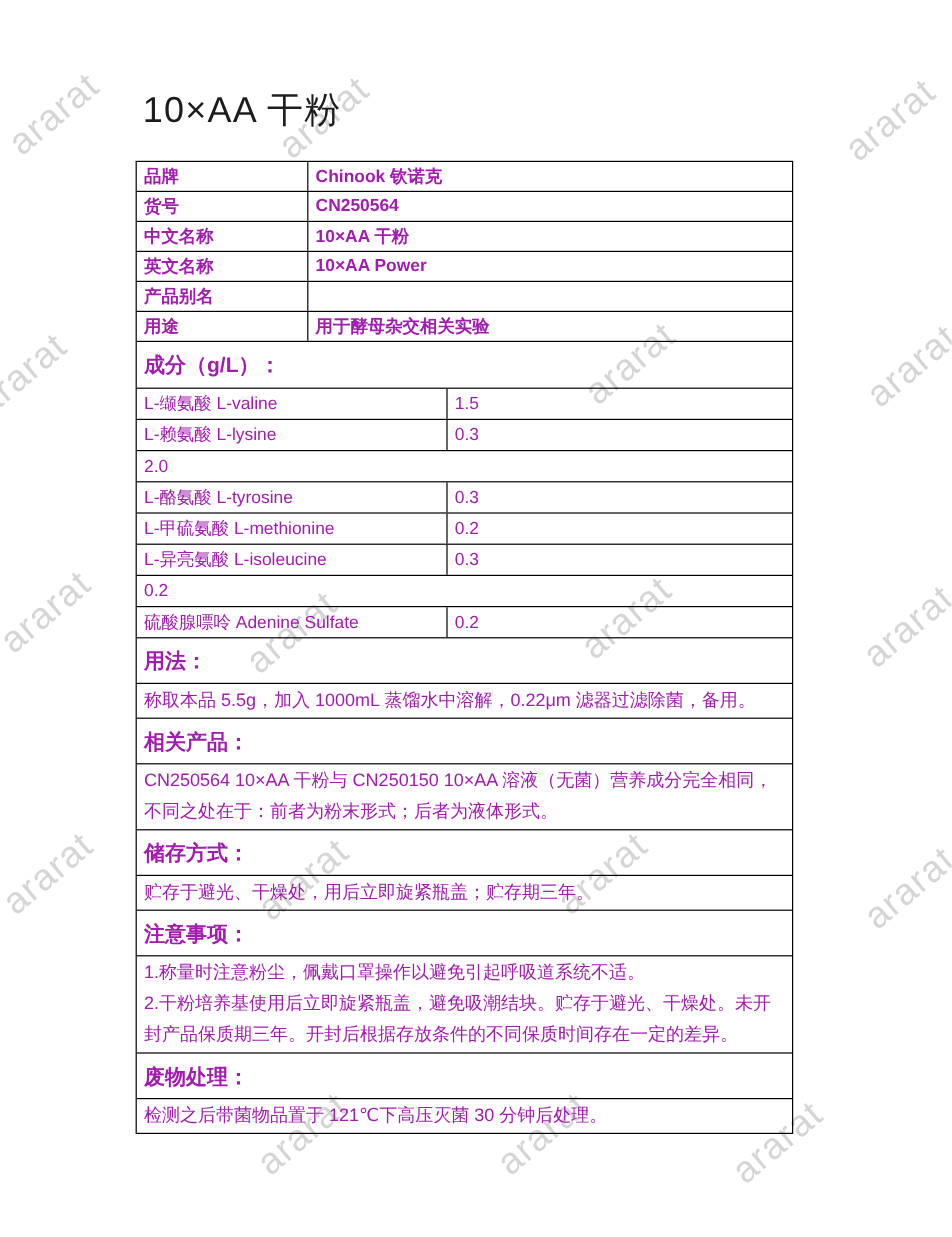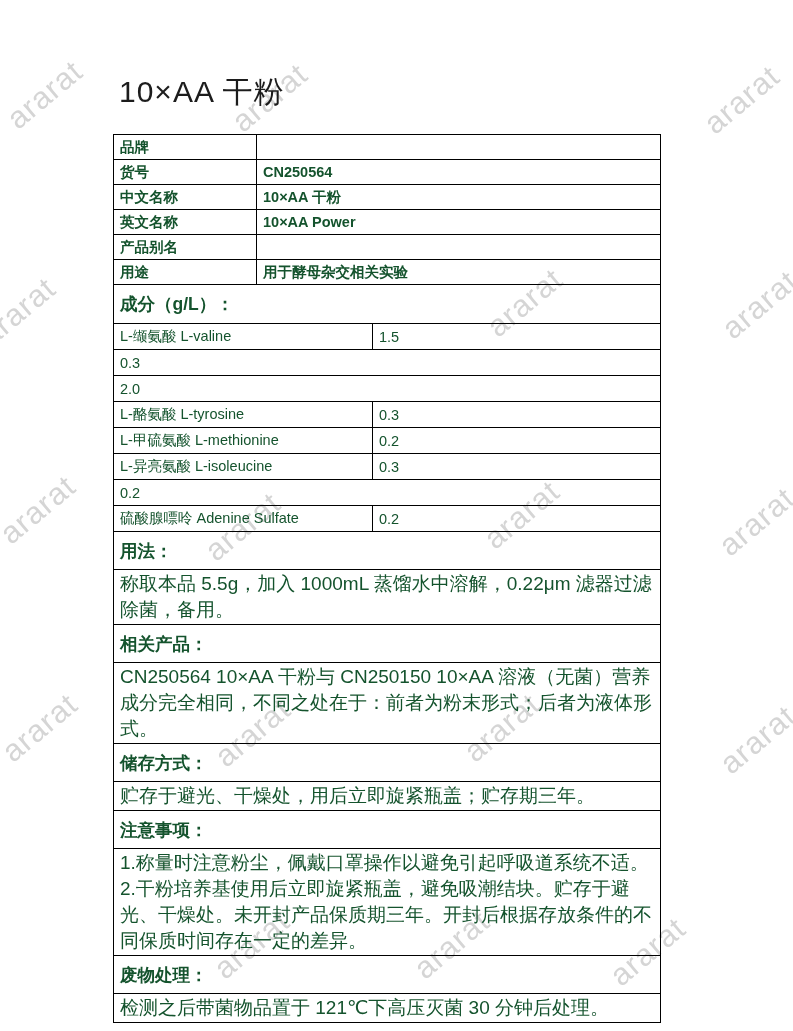--- a/index.html
+++ b/index.html
@@ -9,38 +9,38 @@
   
   .wm { position:absolute; z-index:1; font-size:31px; color:#d5d5d5; letter-spacing:1px;
         transform:translate(-50%,-50%) rotate(-40deg); white-space:nowrap; user-select:none; }
 
   
   .title { position:absolute; z-index:2; left:119px; top:72px; font-size:30px; color:#1c1c1c;
            letter-spacing:1px; font-weight:500; }
 
   
   .tbl { position:absolute; z-index:2; left:113px; top:134px; width:548px;
-         border:1px solid #000; box-sizing:border-box; color:#14532d; background:transparent; }
+         border:1px solid #000; box-sizing:border-box; color:#a21caf; background:transparent; }
   .row { display:flex; box-sizing:border-box; border-bottom:1px solid #000; background:transparent; }
   .row:last-child { border-bottom:none; }
   .cell { box-sizing:border-box; padding-left:6px; padding-right:4px; }
   .c1 { border-right:1px solid #000; display:flex; align-items:center; }
   .c2 { flex:1; display:flex; align-items:center; }
 
   .info-row { height:25px; font-size:14.5px; font-weight:bold; }
   .info-row .c1 { width:143px; }
 
   .hdr-row { height:38px; font-size:17.5px; font-weight:bold; }
   .hdr-row.first { height:39px;text-align:right; }
   .hdr-row .full { flex:1; display:flex; align-items:center; }
 
   .ing-row { height:26px; font-size:14.5px; }
   .ing-row .c1 { width:259px; }
 
-  .content-row { font-size:19px;justify-content:flex-end; }
+  .content-row { font-size:15px;justify-content:flex-end; }
   .content-row .full { flex:1; display:block; padding:1px 6px; line-height:26px; }
   .content-row.h1 { min-height:28px; }
   .content-row.h2 { min-height:54px; }
   .content-row.h3 { min-height:78px; }
   .content-row .line { line-height:26px; }
 </style>
 </head>
 <body>
 
 <div class="page">
@@ -62,20 +62,21 @@
   <span class="wm" style="left:252px; top:945px;">ararat</span>
   <span class="wm" style="left:452px; top:945px;">ararat</span>
   <span class="wm" style="left:648px; top:952px;">ararat</span>
 
   <div class="title">10×AA 干粉</div>
 
   <div class="tbl">
 
     <div class="row info-row">
       <div class="cell c1">品牌</div>
+      <div class="cell c2">Chinook 钦诺克</div>
     </div>
     <div class="row info-row">
       <div class="cell c1">货号</div>
       <div class="cell c2">CN250564</div>
     </div>
     <div class="row info-row">
       <div class="cell c1">中文名称</div>
       <div class="cell c2">10×AA 干粉</div>
     </div>
     <div class="row info-row">
@@ -92,20 +93,21 @@
 
     <div class="row hdr-row first">
       <div class="cell full">成分（g/L）：</div>
     </div>
 
     <div class="row ing-row">
       <div class="cell c1">L-缬氨酸 L-valine</div>
       <div class="cell c2">1.5</div>
     </div>
     <div class="row ing-row">
+      <div class="cell c1">L-赖氨酸 L-lysine</div>
       <div class="cell c2">0.3</div>
     </div>
     <div class="row ing-row">
       <div class="cell c2">2.0</div>
     </div>
     <div class="row ing-row">
       <div class="cell c1">L-酪氨酸 L-tyrosine</div>
       <div class="cell c2">0.3</div>
     </div>
     <div class="row ing-row">

